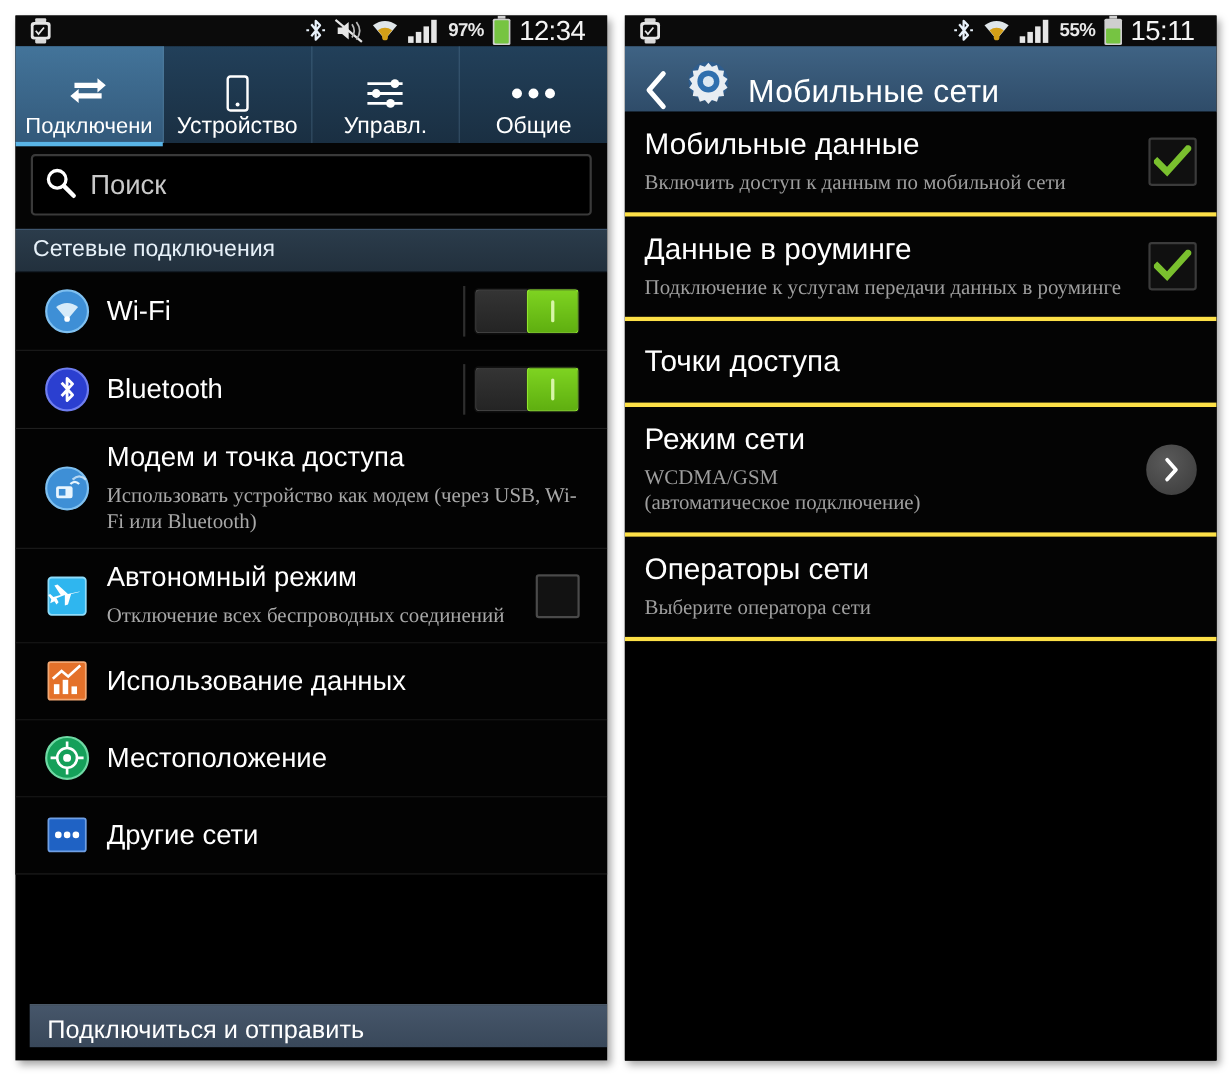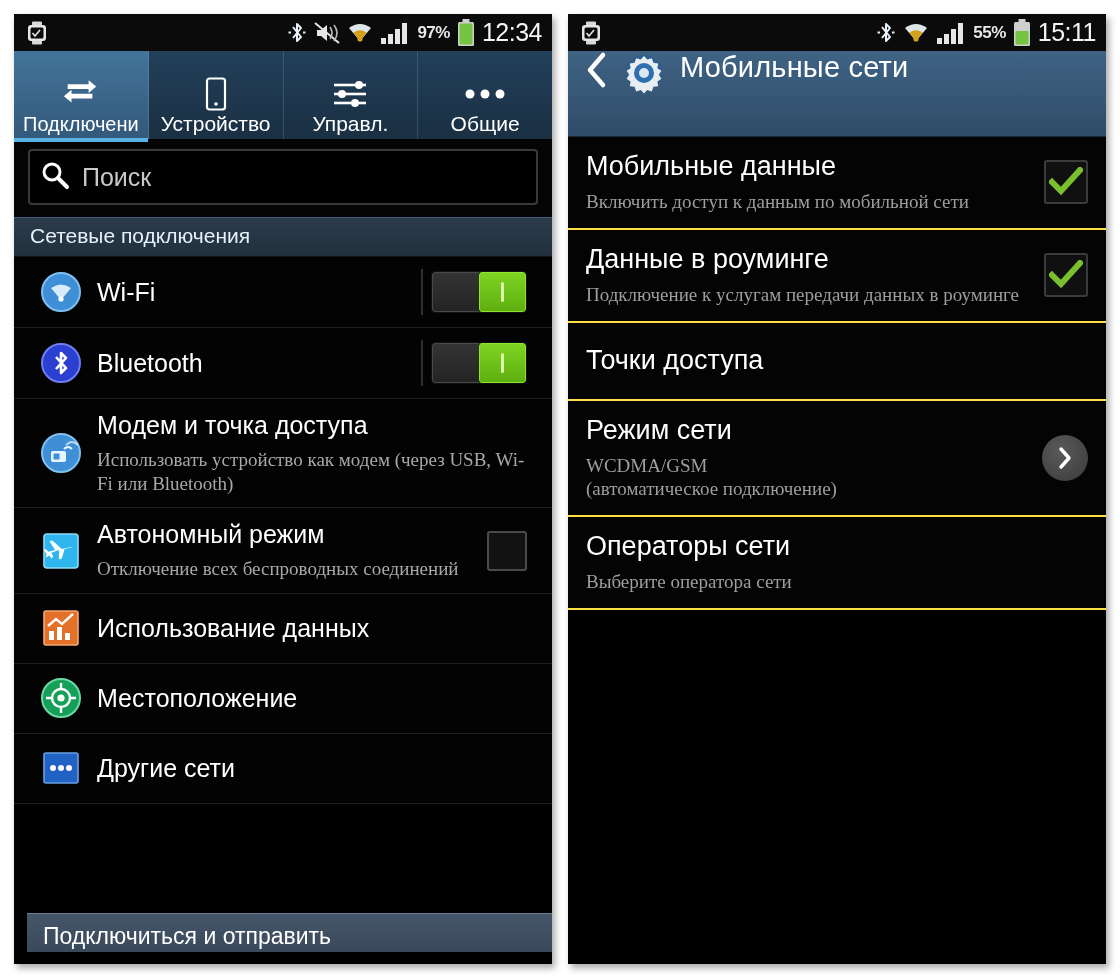--- a/index.html
+++ b/index.html
@@ -23,25 +23,25 @@
     position: relative;
     background: #000;
     overflow: hidden;
     box-shadow: 3px 4px 7px rgba(0,0,0,0.35);
   }
   .phone-left  { width: 538px; height: 950px; }
   .phone-right { width: 538px; height: 950px; }
 
   
   .statusbar {
-    height: 37px;
+    height: 28px;
     background: #0b0b0b;
     display: flex;
     align-items: center;
-    padding: 0 10px 0 12px;
+    padding: 0 20px 0 12px;
     color: #f2f2f2;
   }
   .sb-left { display: flex; align-items: center; gap: 6px; }
   .sb-right {
     margin-left: auto;
     display: flex; align-items: center; gap: 7px;
   }
   .sb-icon { display: block; }
   .sb-pct {
     font-size: 17px; font-weight: bold; color: #e9e9e9;
@@ -214,41 +214,41 @@
     left: 13px; right: 0; bottom: 12px;
     background: linear-gradient(#46566a, #39485a);
     border-top: 1px solid #6a7e93;
     padding: 9px 16px 2px 16px;
     color: #ffffff;
     font-size: 23px;
   }
 
   
   .appbar {
-    height: 86px;
+    height: 60px;
     background: linear-gradient(#3f6384, #2f4c69);
     display: flex;
-    align-items: flex-start;
+    align-items: flex-end;
     gap: 14px;
     padding: 0 16px;
     border-bottom: 1px solid #1a2a38;
   }
   .appbar-title {
     color: #ffffff;
     font-size: 29px;
     letter-spacing: 0.2px;
   }
   .back-chevron { display: flex; align-items: center; }
 
   .row-r {
     display: flex;
     align-items: center;
     gap: 14px;
     padding: 14px 18px;
-    border-bottom: 2px solid #fde047;
+    border-bottom: 4px solid #fde047;
     min-height: 78px;
     background: #040404;
   }
   .row-r .row-title { font-size: 27px; }
   .row-r .row-sub { font-size: 19px; color: #9e9e9e; }
   .filler { background: #000; flex: 1; }
   .phone-right .list { display: flex; flex-direction: column; height: 872px; }
 </style>
 </head>
 <body>

